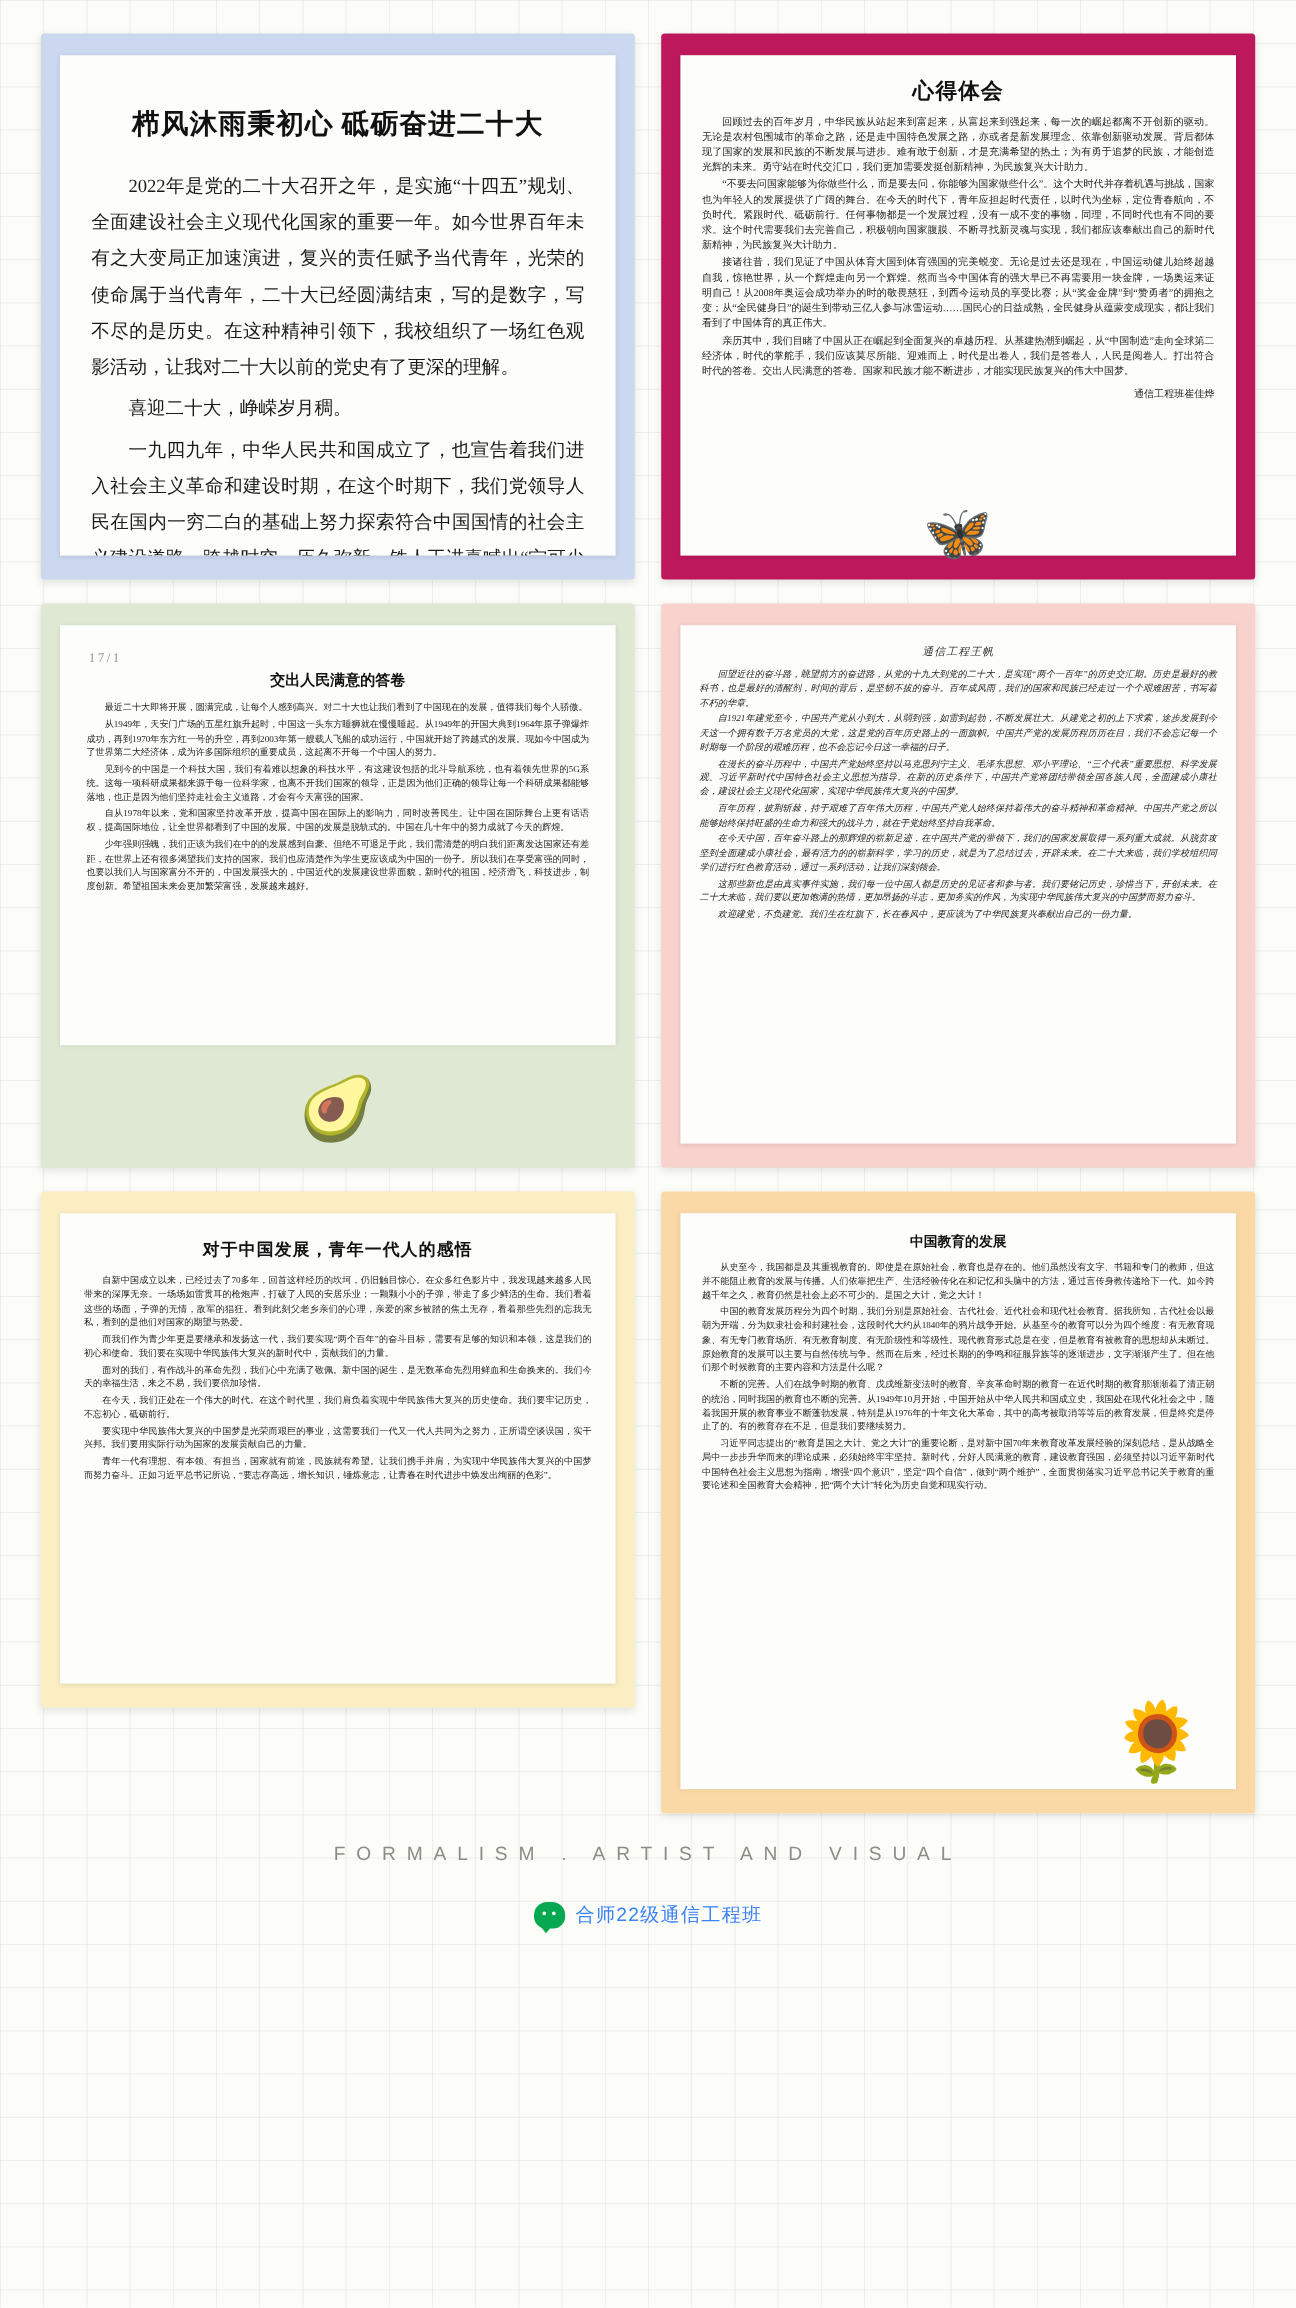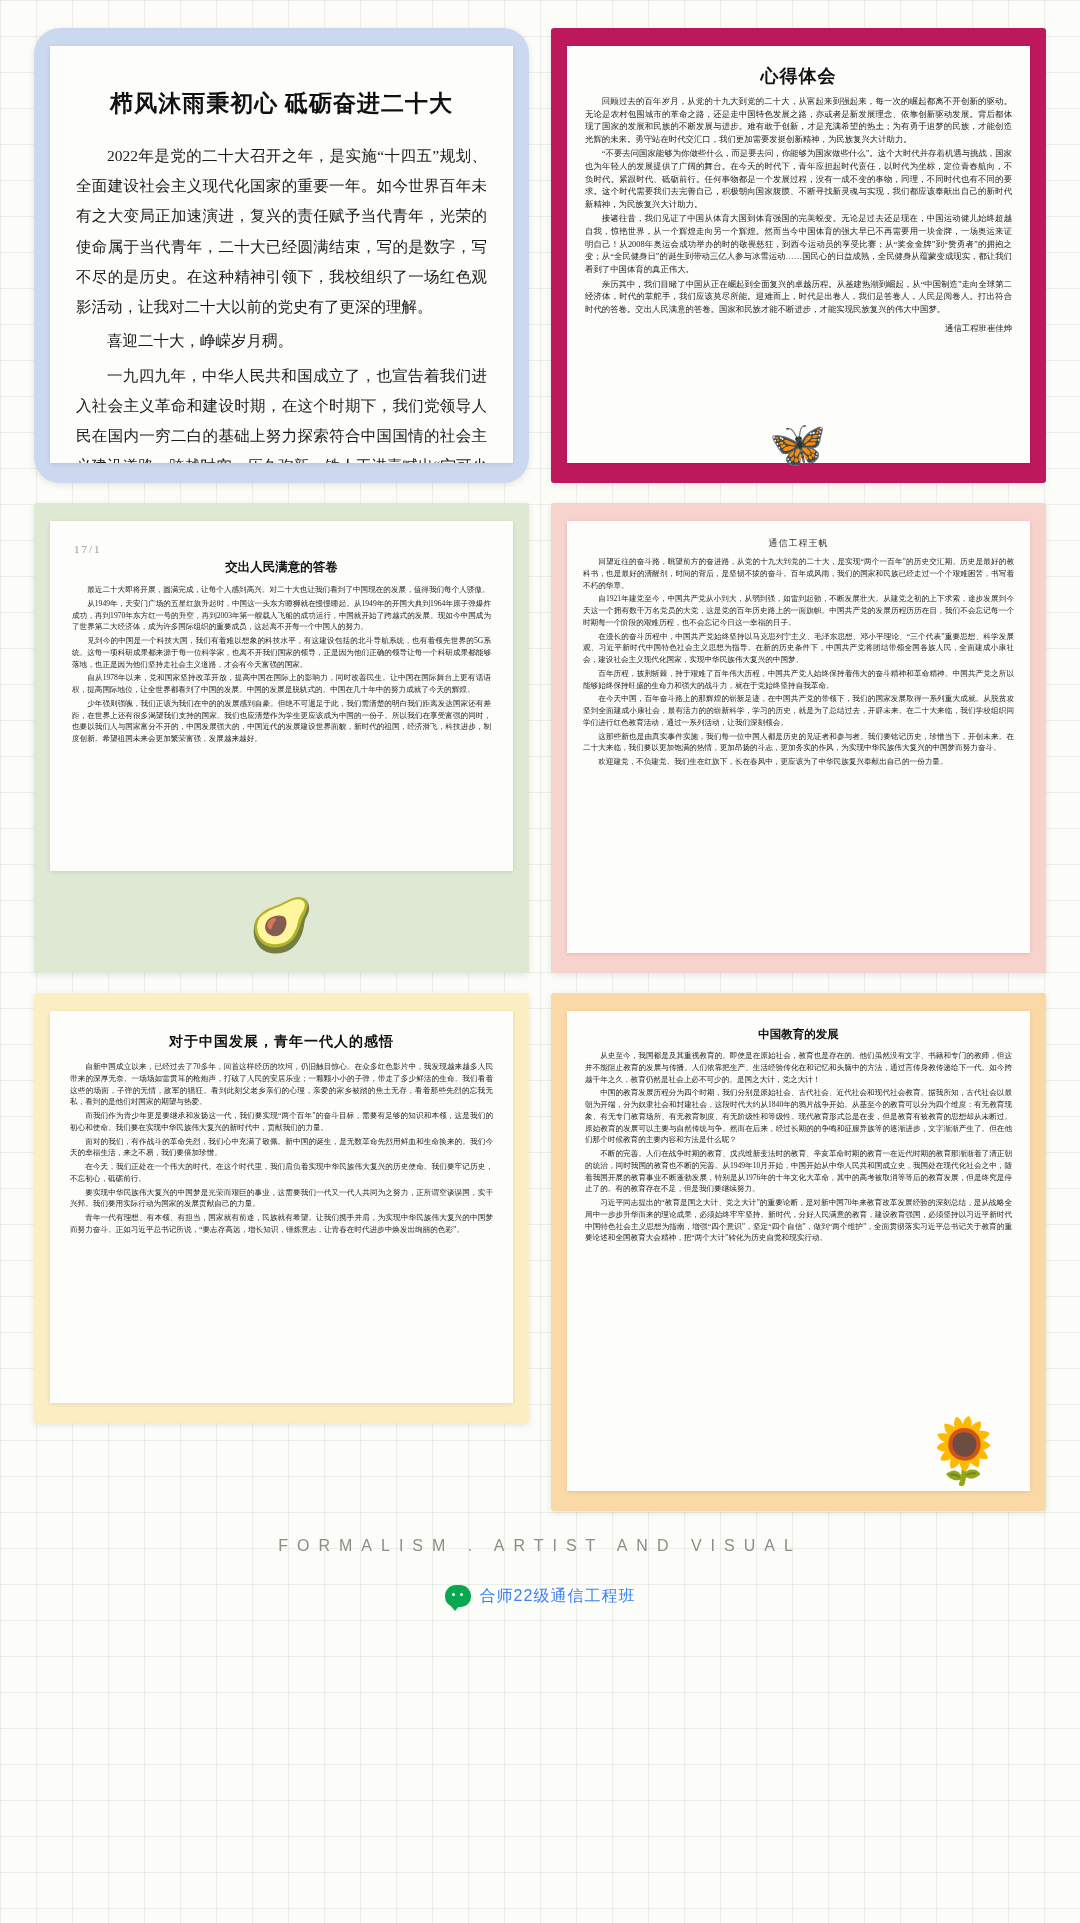--- a/index.html
+++ b/index.html
@@ -55,21 +55,21 @@
 
   .paper {
     background: #fdfdfb;
     box-shadow: 0 1px 4px rgba(0,0,0,0.10);
     box-sizing: border-box;
     flex: 1;
     overflow: hidden;
   }
 
   
-  .c1 { height: 455px; border-radius: 26px; }
+  .c1 { height: 455px; }
   .c1 .paper { padding: 28px 26px 22px 26px; }
   .c1 h1 {
     font-family: "Liberation Serif", serif;
     font-size: 23px;
     font-weight: bold;
     text-align: center;
     margin: 14px 0 22px 0;
     letter-spacing: 1px;
     color: #111;
   }
@@ -153,21 +153,21 @@
     position: absolute;
     left: 50%;
     transform: translateX(-50%);
     bottom: 22px;
     font-size: 52px;
     line-height: 1;
   }
 
   
   .c4 { height: 470px; }
-  .c4 .paper { padding: 14px 16px 12px 16px; }
+  .c4 .paper { padding: 14px 16px 12px 16px; font-style: italic; }
   .c4 .deptname {
     font-family: "Liberation Serif", serif;
     font-size: 9px;
     text-align: center;
     margin: 2px 0 6px 0;
     color: #333;
     letter-spacing: 1px;
   }
 
   
@@ -270,21 +270,21 @@
         <h1>栉风沐雨秉初心  砥砺奋进二十大</h1>
         <p>2022年是党的二十大召开之年，是实施“十四五”规划、全面建设社会主义现代化国家的重要一年。如今世界百年未有之大变局正加速演进，复兴的责任赋予当代青年，光荣的使命属于当代青年，二十大已经圆满结束，写的是数字，写不尽的是历史。在这种精神引领下，我校组织了一场红色观影活动，让我对二十大以前的党史有了更深的理解。</p>
         <p>喜迎二十大，峥嵘岁月稠。</p>
         <p>一九四九年，中华人民共和国成立了，也宣告着我们进入社会主义革命和建设时期，在这个时期下，我们党领导人民在国内一穷二白的基础上努力探索符合中国国情的社会主义建设道路，跨越时空、历久弥新。铁人王进喜喊出“宁可少活二十年，拼命也要拿下大油田”的豪言壮语。钱学森、邓稼</p>
       </div>
     </div>
 
     <div class="card pink c2">
       <div class="paper">
         <h2>心得体会</h2>
-        <p>回顾过去的百年岁月，从党的十九大到党的二十大，从富起来到强起来，每一次的崛起都离不开创新的驱动。无论是农村包围城市的革命之路，还是走中国特色发展之路，亦或者是新发展理念、依靠创新驱动发展。背后都体现了国家的发展和民族的不断发展与进步。难有敢于创新，才是充满希望的热土；为有勇于追梦的民族，才能创造光辉的未来。勇守站在时代交汇口，我们更加需要发挺创新精神，为民族复兴大计助力。</p>
+        <p>回顾过去的百年岁月，中华民族从站起来到富起来，从富起来到强起来，每一次的崛起都离不开创新的驱动。无论是农村包围城市的革命之路，还是走中国特色发展之路，亦或者是新发展理念、依靠创新驱动发展。背后都体现了国家的发展和民族的不断发展与进步。难有敢于创新，才是充满希望的热土；为有勇于追梦的民族，才能创造光辉的未来。勇守站在时代交汇口，我们更加需要发挺创新精神，为民族复兴大计助力。</p>
         <p>“不要去问国家能够为你做些什么，而是要去问，你能够为国家做些什么”。这个大时代并存着机遇与挑战，国家也为年轻人的发展提供了广阔的舞台。在今天的时代下，青年应担起时代责任，以时代为坐标，定位青春航向，不负时代。紧跟时代、砥砺前行。任何事物都是一个发展过程，没有一成不变的事物，同理，不同时代也有不同的要求。这个时代需要我们去完善自己，积极朝向国家腹膜、不断寻找新灵魂与实现，我们都应该奉献出自己的新时代新精神，为民族复兴大计助力。</p>
         <p>接诸往昔，我们见证了中国从体育大国到体育强国的完美蜕变。无论是过去还是现在，中国运动健儿始终超越自我，惊艳世界，从一个辉煌走向另一个辉煌。然而当今中国体育的强大早已不再需要用一块金牌，一场奥运来证明自己！从2008年奥运会成功举办的时的敬畏慈狂，到西今运动员的享受比赛；从“奖金金牌”到“赞勇者”的拥抱之变；从“全民健身日”的诞生到带动三亿人参与冰雪运动……国民心的日益成熟，全民健身从蕴蒙变成现实，都让我们看到了中国体育的真正伟大。</p>
         <p>亲历其中，我们目睹了中国从正在崛起到全面复兴的卓越历程。从基建热潮到崛起，从“中国制造”走向全球第二经济体，时代的掌舵手，我们应该莫尽所能。迎难而上，时代是出卷人，我们是答卷人，人民是阅卷人。打出符合时代的答卷。交出人民满意的答卷。国家和民族才能不断进步，才能实现民族复兴的伟大中国梦。</p>
         <div class="sign">通信工程班崔佳烨</div>
       </div>
       <div class="butterfly">🦋</div>
     </div>
 
     <div class="card green c3">
       <div class="paper">

